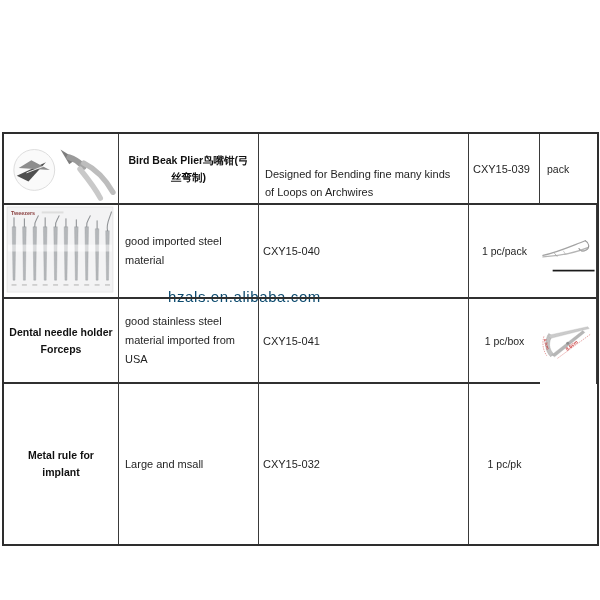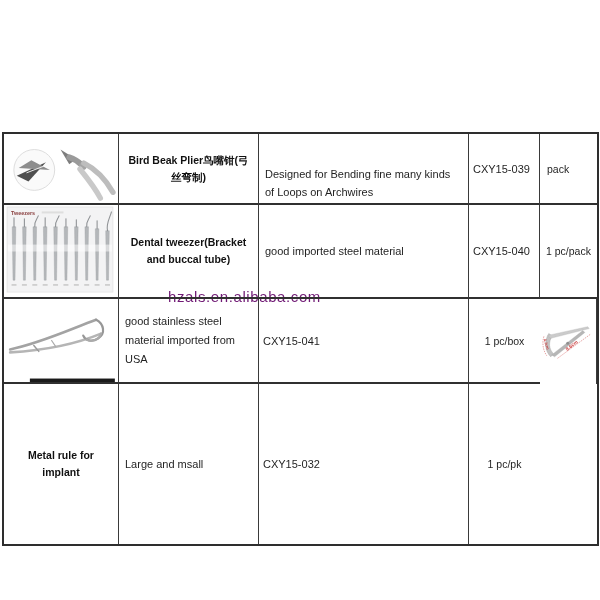--- a/index.html
+++ b/index.html
@@ -12,21 +12,21 @@
     color:#1f1f1f;
   }
   .page{position:absolute;inset:0;background:#fff;}
 
   
   .watermark{
     position:absolute;
     left:168px;top:288px;
     font-size:15px;
     letter-spacing:0.6px;
-    color:#701a75;
+    color:#0c4a6e;
     z-index:1;
     white-space:nowrap;
   }
 
   .spec-table{
     position:absolute;
     left:2px;top:132px;
     width:597px;height:414px;
     border:2px solid #2e2e2e;
     box-sizing:border-box;
@@ -145,38 +145,38 @@
             <rect x="39" y="80" width="5" height="1.6"></rect>
           <rect x="49.5" y="80" width="5" height="1.6"></rect>
             <rect x="60" y="80" width="5" height="1.6"></rect>
           <rect x="70.5" y="80" width="5" height="1.6"></rect>
             <rect x="81" y="80" width="5" height="1.6"></rect>
           <rect x="91.5" y="80" width="5" height="1.6"></rect>
             <rect x="102" y="80" width="5" height="1.6"></rect>
         </g>
       </svg>
     </div>
-    <div class="cell c-name">Dental tweezer(Bracket and buccal tube)</div>
     <div class="cell c-desc">good imported steel material</div>
     <div class="cell c-code">CXY15-040</div>
     <div class="cell c-unit last-col">1 pc/pack</div>
 
     <div class="cell c-img">
       <svg viewBox="0 0 115 84" preserveAspectRatio="xMidYMid meet">
         <g fill="none" stroke-linecap="round">
           <path d="M6,51 C36,45 66,31 93,21" stroke="#a3a3a3" stroke-width="2.6"></path>
           <path d="M6,54 C40,52 74,45 98,35" stroke="#b5b5b5" stroke-width="2.6"></path>
           <path d="M93,21 C101,25 103,35 95,40 C89,44 82,42 80,37" stroke="#979797" stroke-width="2.2"></path>
           <path d="M98,35 C96,41 89,44 83,41" stroke="#ababab" stroke-width="2"></path>
           <path d="M30,47 L35,53" stroke="#9a9a9a" stroke-width="1.5"></path>
           <path d="M48,42 L52,48" stroke="#ababab" stroke-width="1.2"></path>
         </g>
         <rect x="26" y="80.5" width="86" height="3.5" fill="#1a1a1a"></rect>
       </svg>
     </div>
+    <div class="cell c-name">Dental needle holder Forceps</div>
     <div class="cell c-desc">good stainless steel material imported from USA</div>
     <div class="cell c-code">CXY15-041</div>
     <div class="cell c-unit last-col">1 pc/box</div>
 
     <div class="cell c-img last-row">
       <svg viewBox="0 0 115 77" preserveAspectRatio="xMidYMid meet">
         <path d="M18,22 C8,38 10,58 22,70 L28,64 C18,54 17,40 25,27 Z" fill="#c2c2c2" stroke="#9e9e9e" stroke-width="0.8"></path>
         <polygon points="16,26 98,8 101,12 22,32" fill="#cbcbcb" stroke="#a5a5a5" stroke-width="0.6"></polygon>
         <polygon points="24,66 88,16 92,20 30,70" fill="#b6b6b6" stroke="#9e9e9e" stroke-width="0.6"></polygon>
         <circle cx="57" cy="42" r="3.2" fill="#8f8f8f"></circle>

